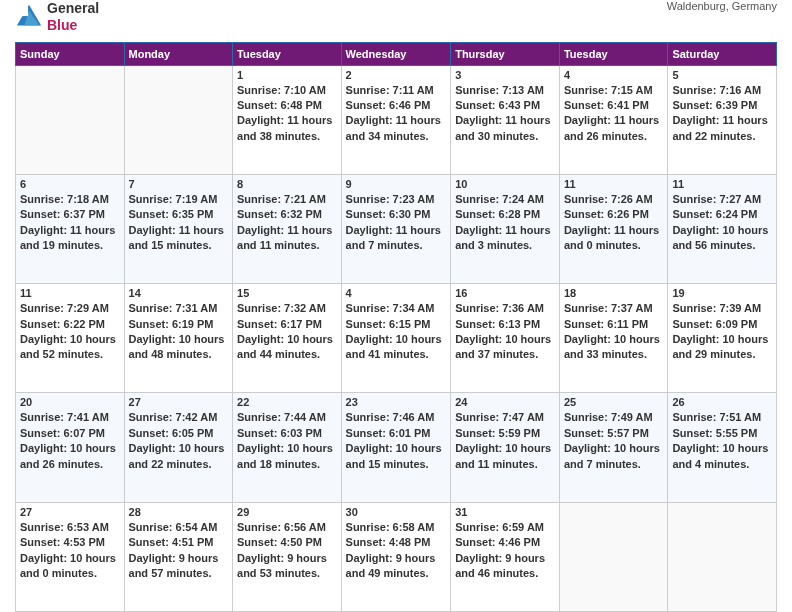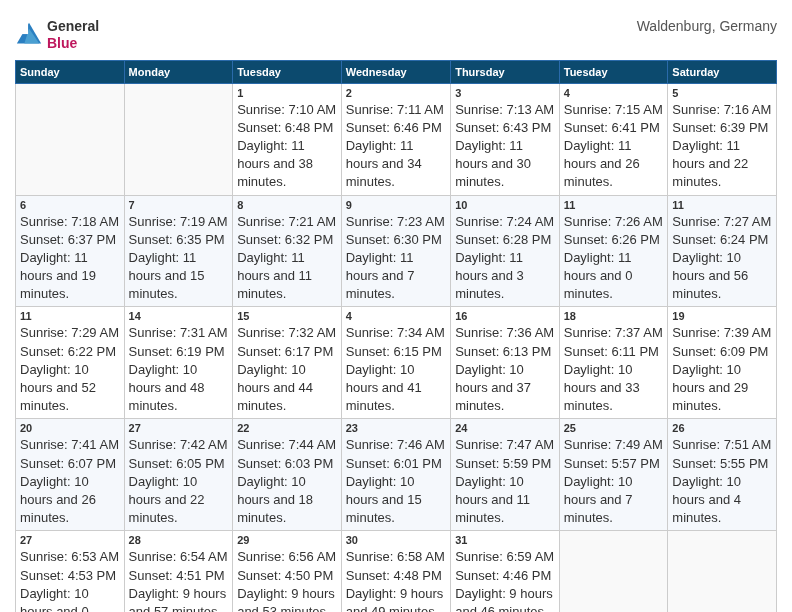--- a/index.html
+++ b/index.html
@@ -6,21 +6,21 @@
     body {
       font-family: Arial, sans-serif;
       background: #fff;
       width: 792px;
       height: 612px;
       overflow: hidden;
     }
     .page {
       width: 792px;
       height: 612px;
-      padding: 18px 15px;
+      padding: 0 15px;
       display: flex;
       flex-direction: column;
     }
     .header {
       display: flex;
       justify-content: space-between;
       align-items: flex-start;
       margin-bottom: 8px;
     }
     .logo {
@@ -42,31 +42,31 @@
     .title-block {
       text-align: right;
     }
     .month-title {
       font-size: 32px;
       font-weight: bold;
       color: #333;
       line-height: 1.1;
     }
     .location {
-      font-size: 14px;
+      font-size: 11px;
       color: #555;
     }
     .calendar {
       width: 100%;
       border-collapse: collapse;
       flex: 1;
       font-size: 10px;
     }
     .calendar thead th {
-      background-color: #0c4a6e;
+      background-color: #701a75;
       color: #fff;
       padding: 5px 4px;
       text-align: left;
       font-size: 11px;
       font-weight: bold;
       border: 1px solid #2a6aaa;
     }
     .calendar tbody td {
       border: 1px solid #ccc;
       vertical-align: top;
@@ -79,23 +79,24 @@
       background: #f5f8fc;
     }
     .day-number {
       font-size: 11px;
       font-weight: bold;
       color: #333;
       display: block;
       margin-bottom: 2px;
     }
     .day-info {
-      font-size: 13px;
+      font-size: 11px;
       color: #333;
       line-height: 1.4;
+      font-weight: bold;
     }
     .empty {
       background: #f9f9f9 !important;
     }
   </style>
 </head>
 <body>
 
 <div class="page">
   <div class="header">

